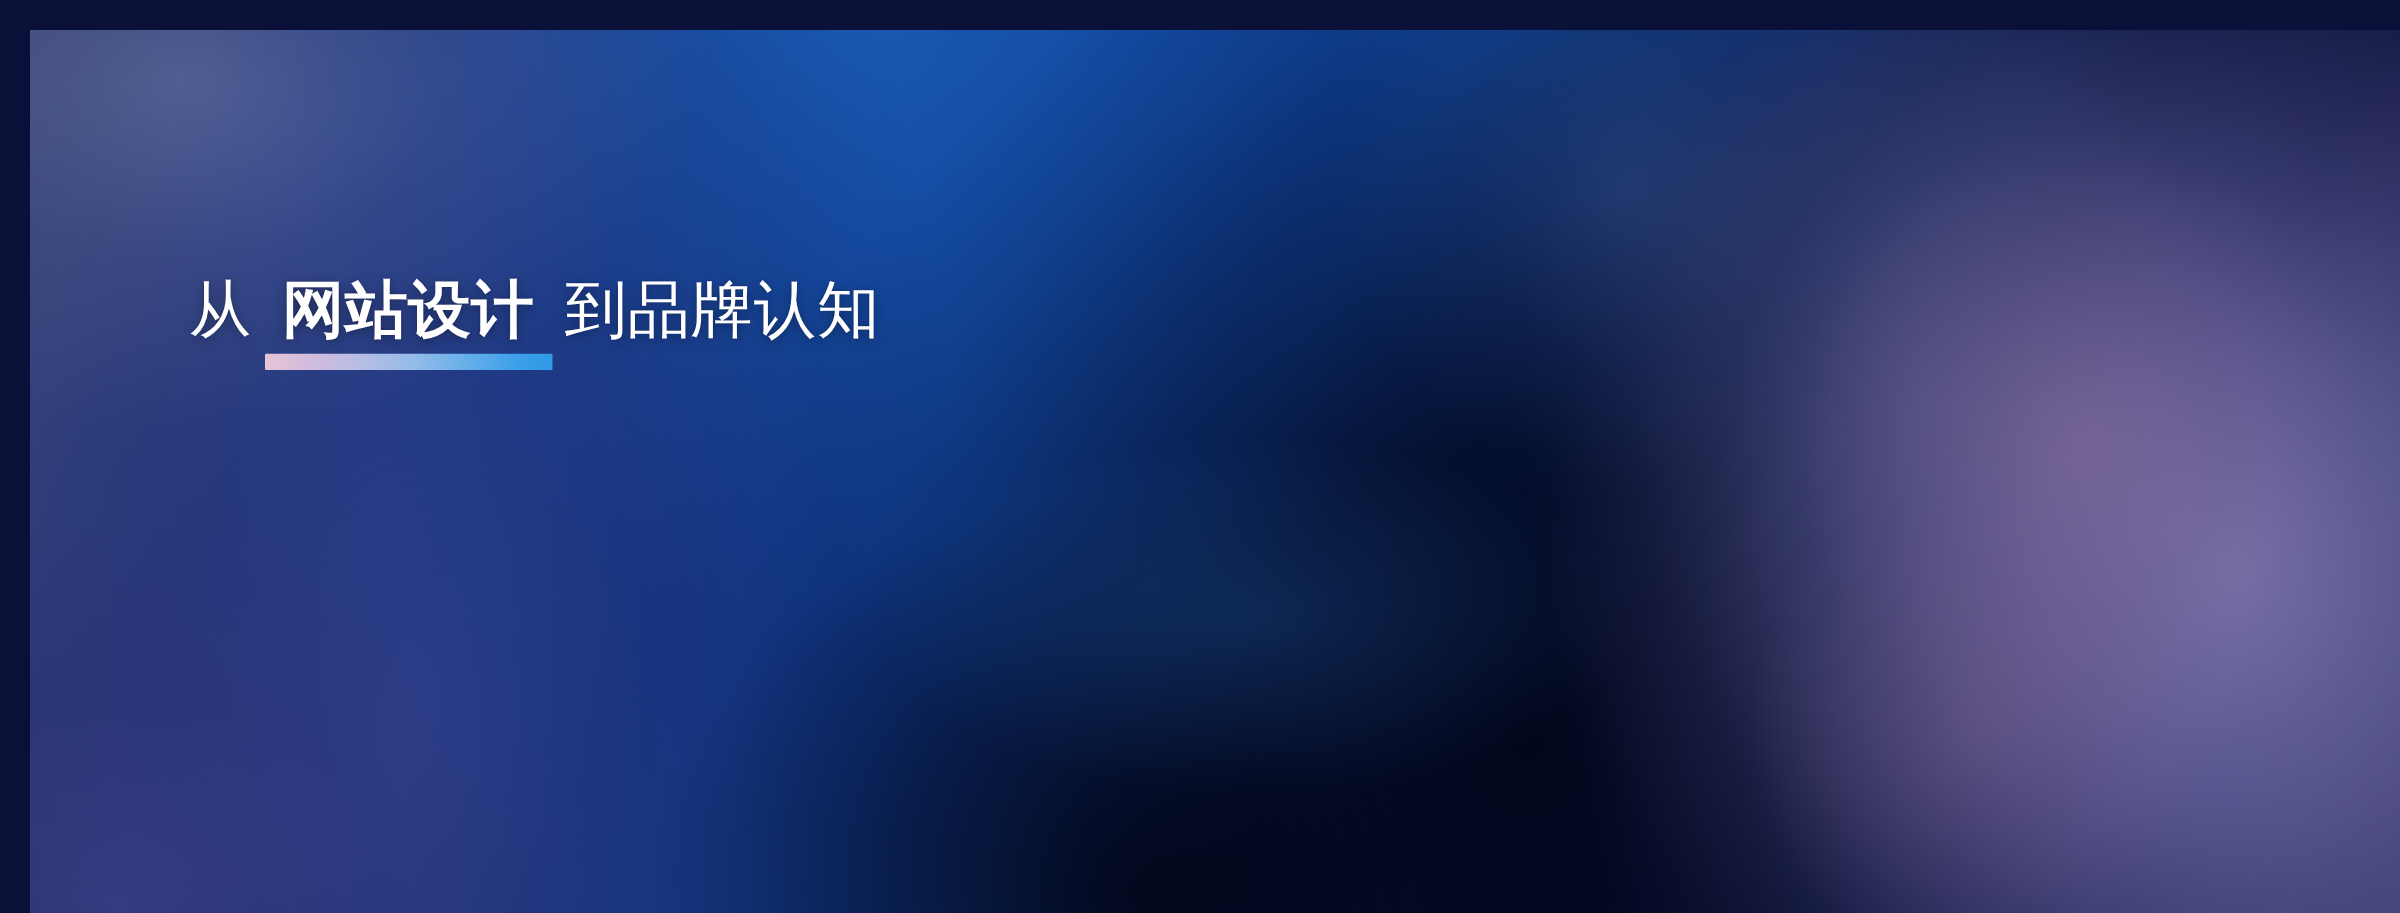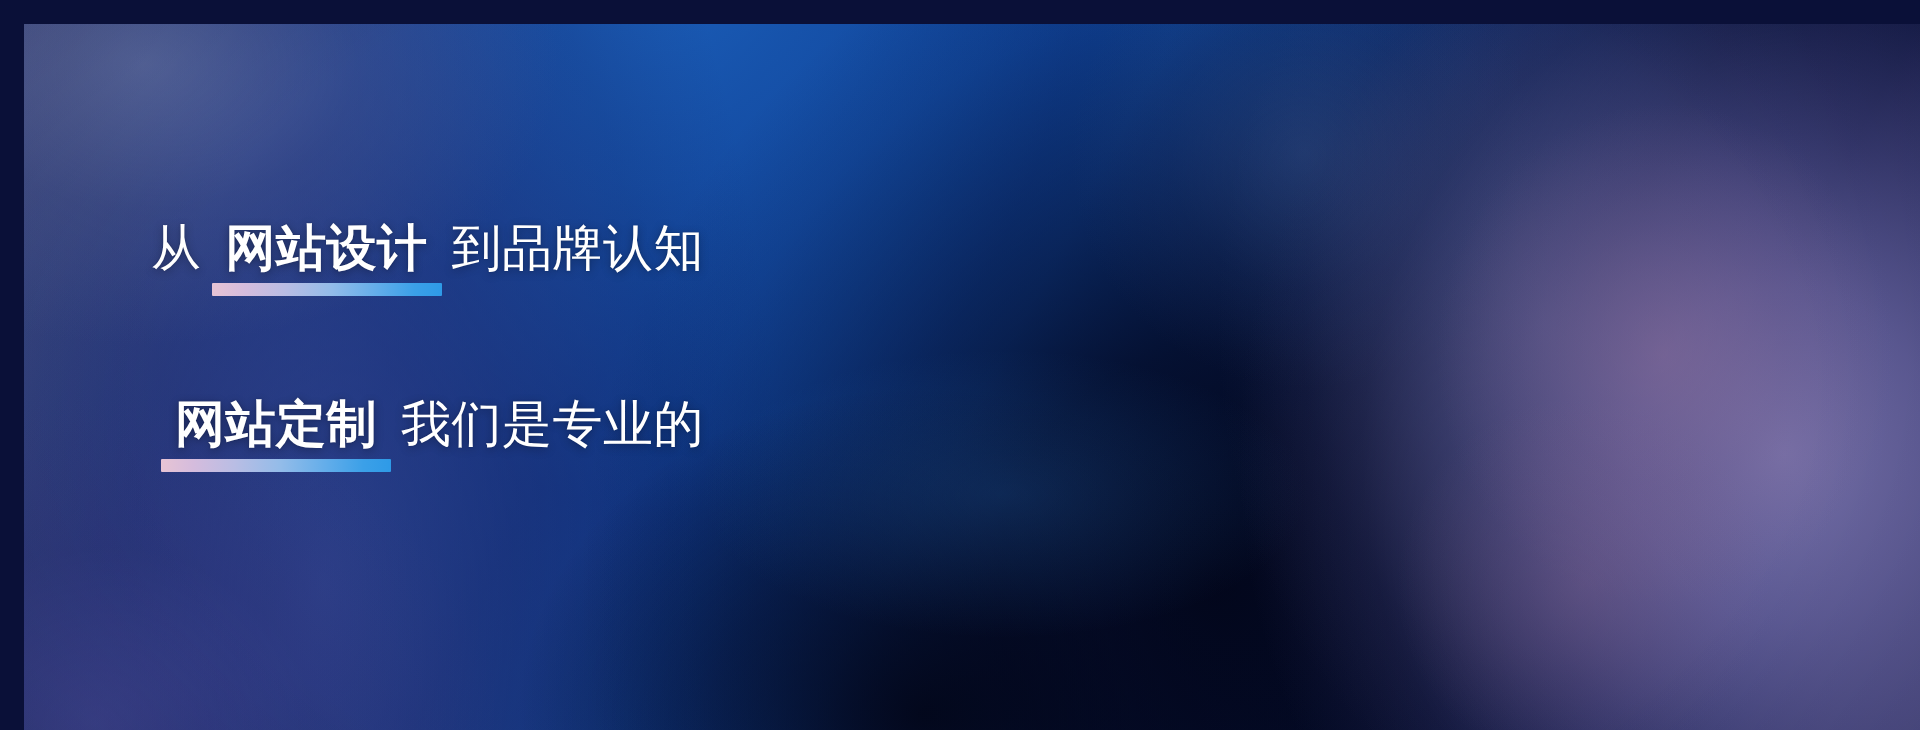--- a/index.html
+++ b/index.html
@@ -238,19 +238,16 @@
   <div class="bg-layer bg-sheen"></div>
   <div class="bg-layer bg-vignette"></div>
 
   <div class="headline">
 
     <div class="h-line h-line--1">
       <span class="t-reg">从</span><span class="t-em">网站设计</span><span class="t-reg">到品牌认知</span>
     </div>
 
 
-    <div class="h-line h-line--3">
-      <span class="t-reg"></span><span class="t-em">网站定制</span><span class="t-reg">我们是专业的</span>
-    </div>
 
   </div>
 
 </div>
 
 </body></html>

